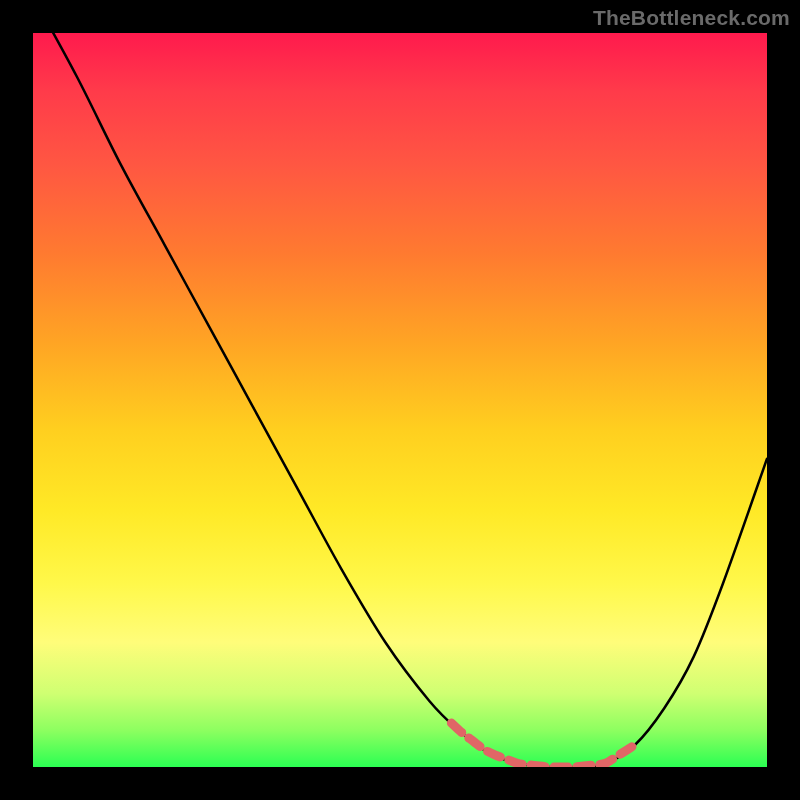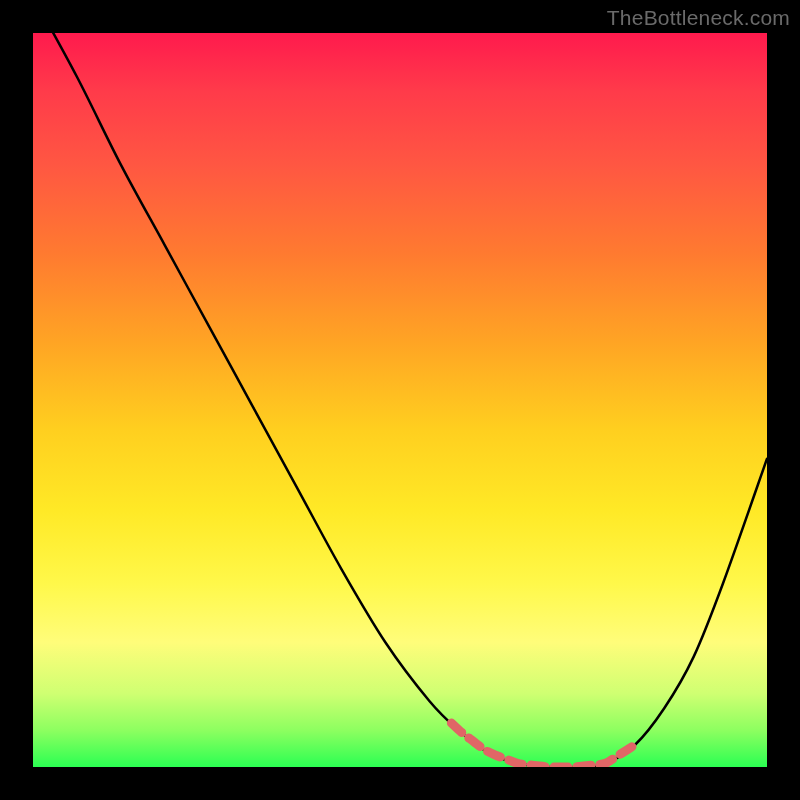--- a/index.html
+++ b/index.html
@@ -16,21 +16,21 @@
     width: 800px;
     height: 800px;
     background: #000;
   }
   .watermark {
     position: absolute;
     top: 6px;
     right: 10px;
     color: #6a6a6a;
     font-size: 21px;
-    font-weight: 400;
+    font-weight: 700;
     letter-spacing: 0.2px;
     z-index: 10;
   }
   .plot-area {
     position: absolute;
     left: 33px;
     top: 33px;
     width: 734px;
     height: 734px;
     background: linear-gradient(

